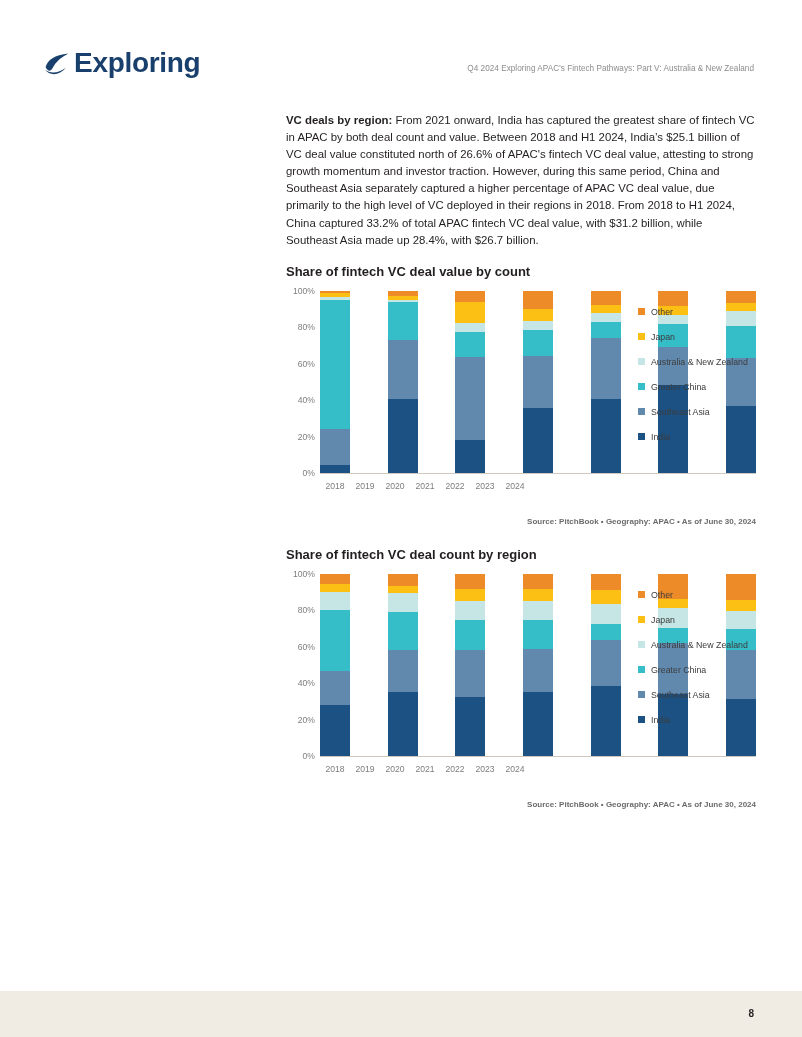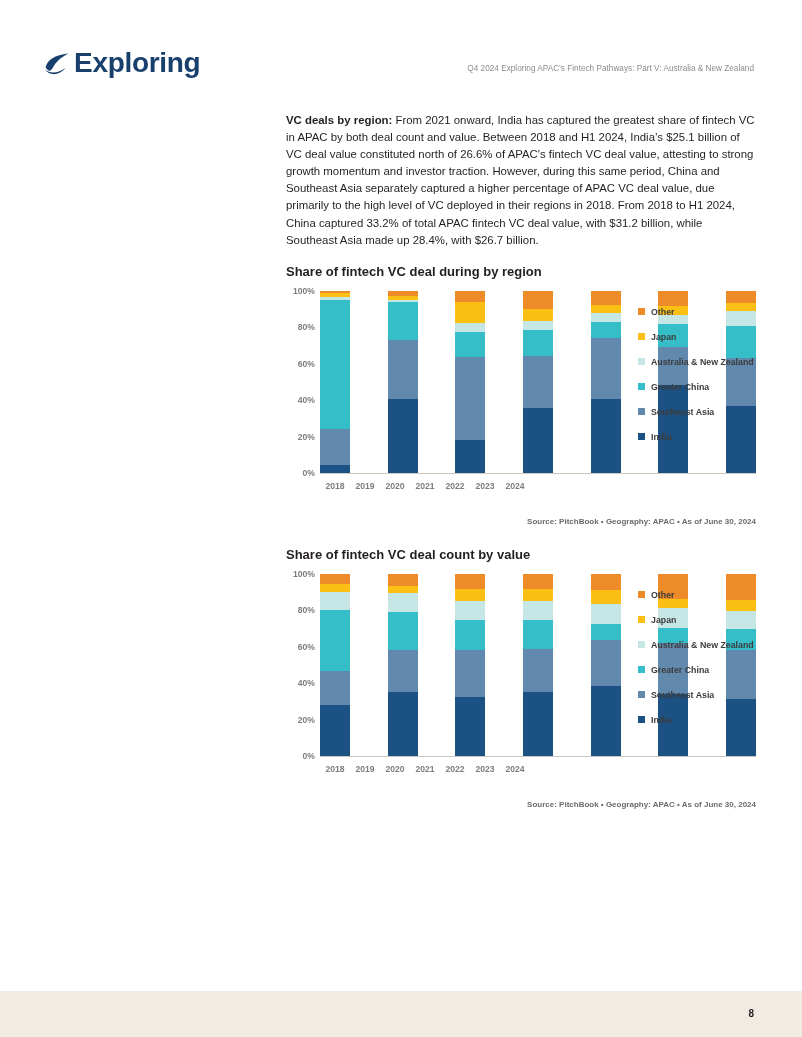--- a/index.html
+++ b/index.html
@@ -90,21 +90,20 @@
   .chart-title {
     font-size: 13px;
     font-weight: bold;
     color: #231f20;
     margin: 0 0 12px 0;
   }
   .chart-area {
     position: relative;
     height: 200px;
     display: flex;
-    font-weight: bold;
   }
   .y-axis {
     width: 34px;
     position: relative;
     height: 182px;
   }
   .y-tick {
     position: absolute;
     right: 5px;
     font-size: 8.6px;
@@ -220,21 +219,21 @@
       <span class="logo-text">Exploring</span>
     </div>
     <div class="header-note">Q4 2024 Exploring APAC’s Fintech Pathways: Part V: Australia &amp; New Zealand</div>
   </div>
 
   <div class="content">
     <p class="para"><b>VC deals by region:</b><span> From 2021 onward, India has captured the greatest share of fintech VC in APAC by both deal count and value. Between 2018 and H1 2024, India’s $25.1 billion of VC deal value constituted north of 26.6% of APAC's fintech VC deal value, attesting to strong growth momentum and investor traction. However, during this same period, China and Southeast Asia separately captured a higher percentage of APAC VC deal value, due primarily to the high level of VC deployed in their regions in 2018. From 2018 to H1 2024, China captured 33.2% of total APAC fintech VC deal value, with $31.2 billion, while Southeast Asia made up 28.4%, with $26.7 billion.</span></p>
   </div>
 
   <div class="chart-block" id="chart-block-value">
-    <div class="chart-title">Share of fintech VC deal during by region</div>
+    <div class="chart-title">Share of fintech VC deal value by count</div>
     <div class="chart-area">
       <div class="y-axis">
           <div class="y-tick" style="top: 0%;">100%</div>
           <div class="y-tick" style="top: 20%;">80%</div>
           <div class="y-tick" style="top: 40%;">60%</div>
           <div class="y-tick" style="top: 60%;">40%</div>
           <div class="y-tick" style="top: 80%;">20%</div>
           <div class="y-tick" style="top: 100%;">0%</div>
         </div>
       <div class="plot-wrap">
@@ -344,21 +343,21 @@
           <div class="legend-item">
             <span class="legend-swatch" style="background: rgb(28, 81, 131);"></span>
             <span class="legend-label">India</span>
           </div>
         </div>
     </div>
     <div class="source" id="source-value">Source: PitchBook  •  Geography: APAC  •  As of June 30, 2024</div>
   </div>
 
   <div class="chart-block" id="chart-block-count">
-    <div class="chart-title">Share of fintech VC deal count by value</div>
+    <div class="chart-title">Share of fintech VC deal count by region</div>
     <div class="chart-area">
       <div class="y-axis">
           <div class="y-tick" style="top: 0%;">100%</div>
           <div class="y-tick" style="top: 20%;">80%</div>
           <div class="y-tick" style="top: 40%;">60%</div>
           <div class="y-tick" style="top: 60%;">40%</div>
           <div class="y-tick" style="top: 80%;">20%</div>
           <div class="y-tick" style="top: 100%;">0%</div>
         </div>
       <div class="plot-wrap">

